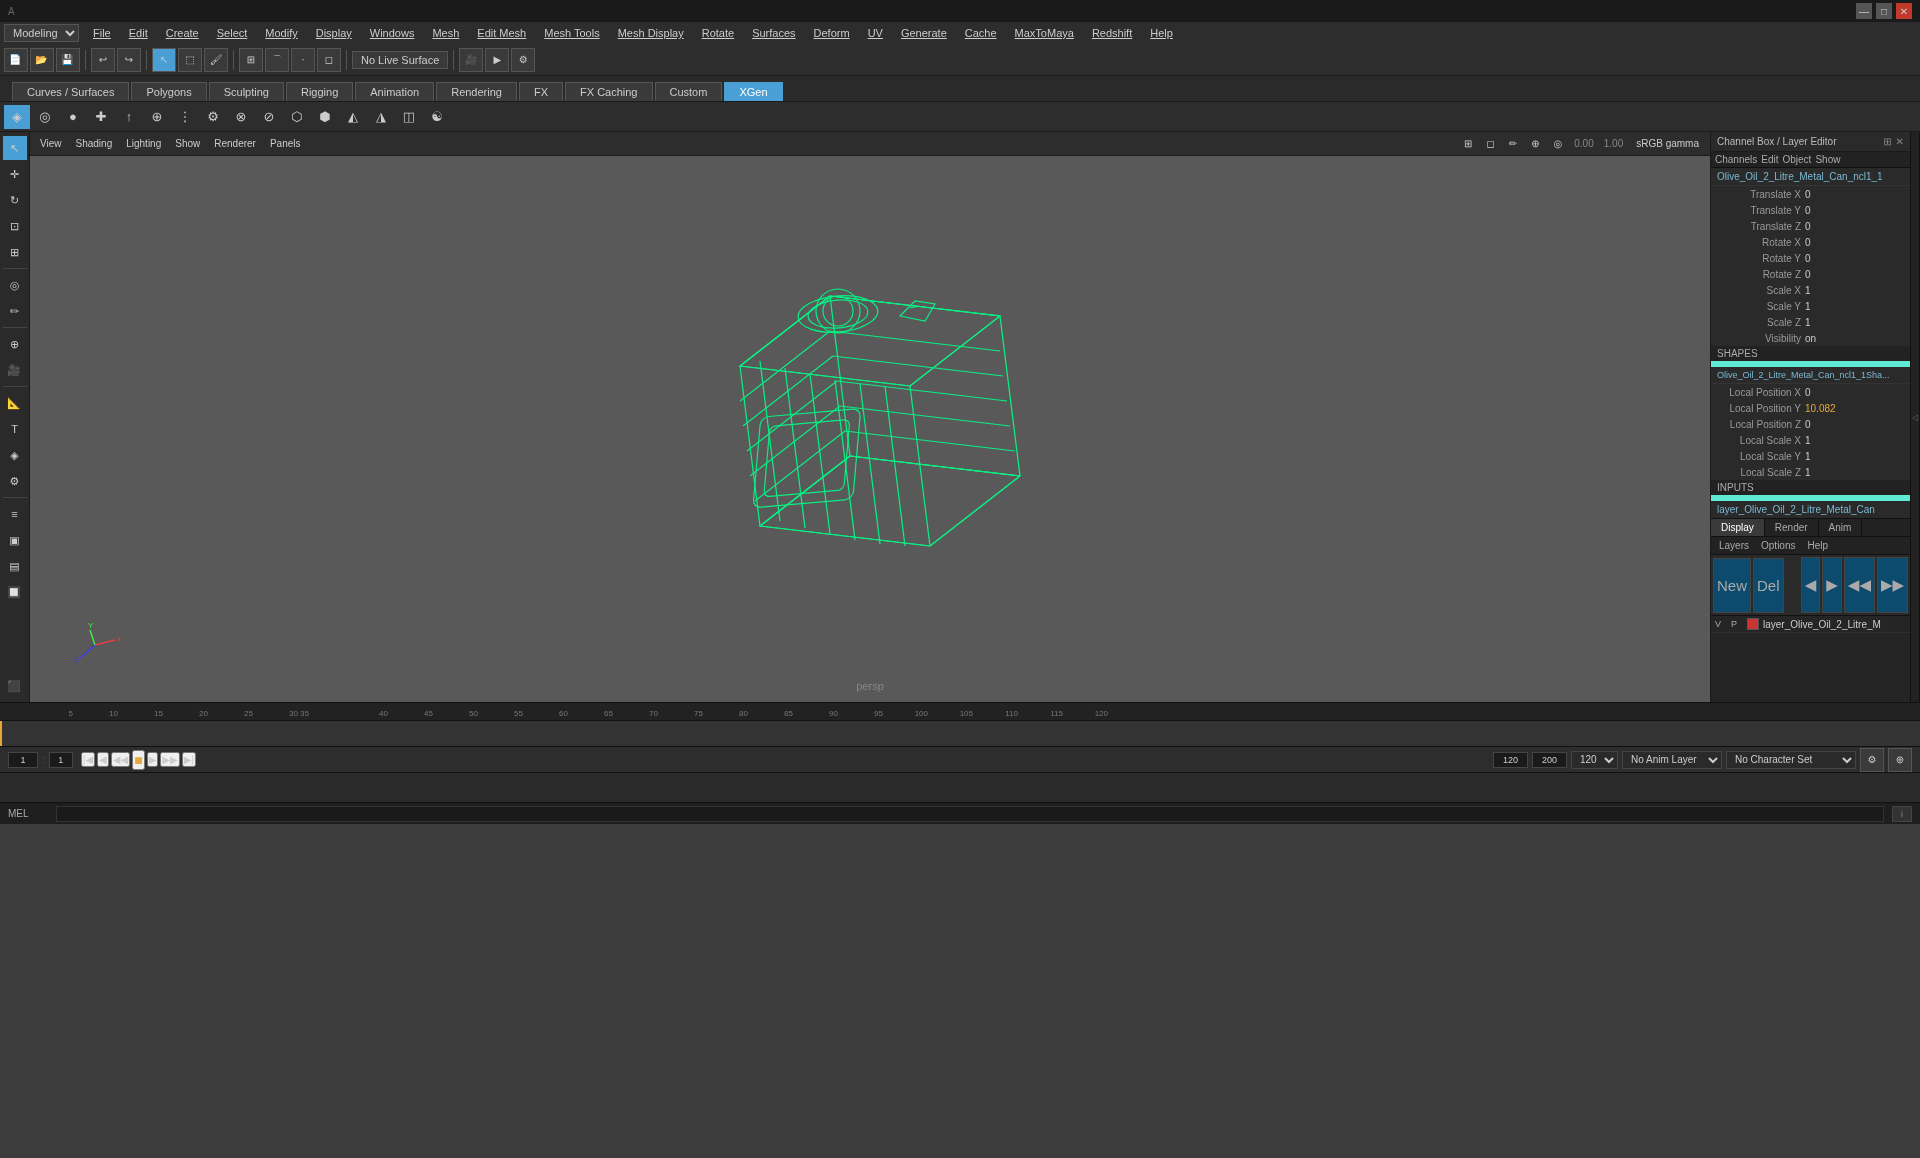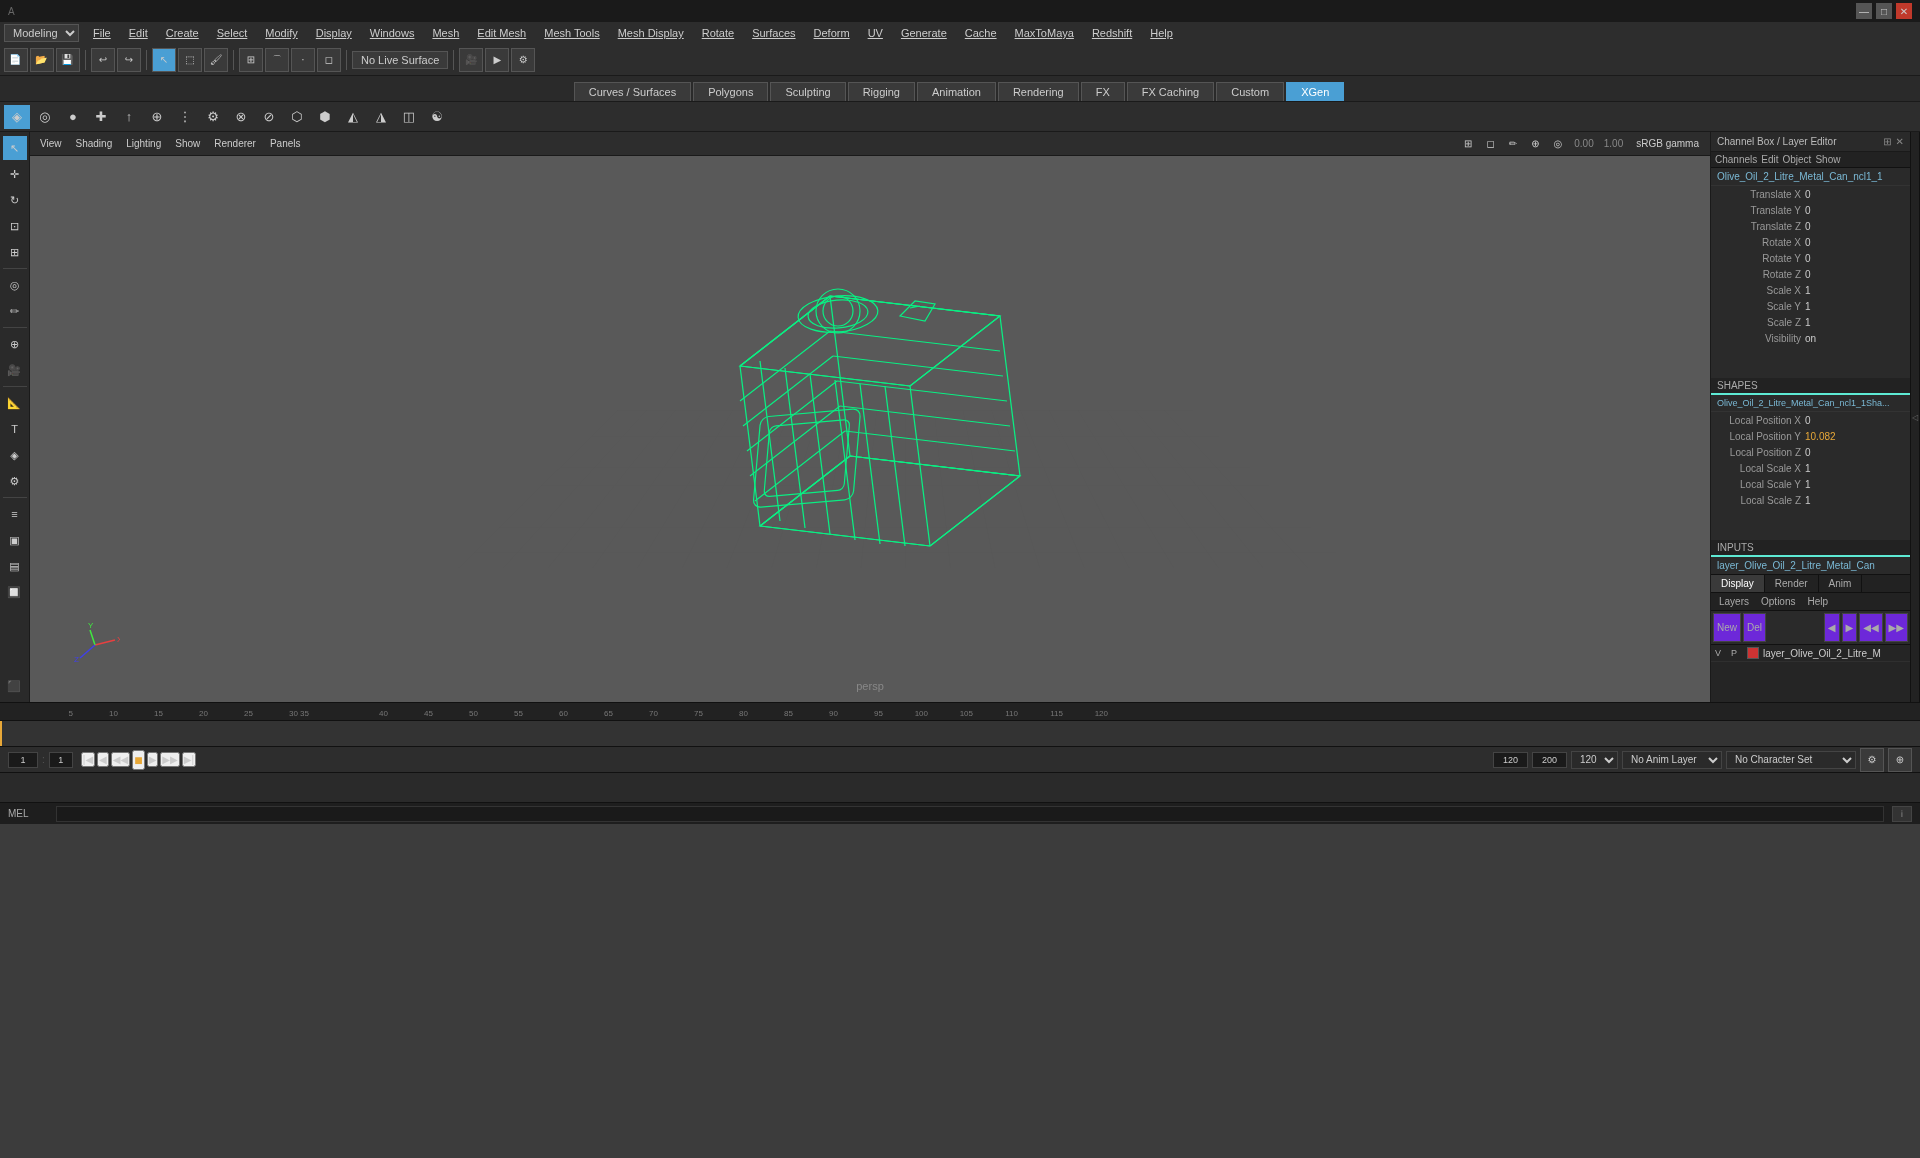--- a/index.html
+++ b/index.html
@@ -93,21 +93,20 @@
 
     
     #tab-bar {
       width: 100%;
       height: 26px;
       background: #2a2a2a;
       display: flex;
       align-items: flex-end;
       padding: 0 12px;
       border-bottom: 1px solid #1a1a1a;
-      justify-content: center;
     }
     .tab {
       padding: 3px 14px;
       background: #3a3a3a;
       border: 1px solid #555;
       border-bottom: none;
       color: #ccc;
       font-size: 11px;
       cursor: pointer;
       margin-right: 2px;
@@ -248,22 +247,21 @@
       align-items: center;
       justify-content: space-between;
       font-size: 11px;
       color: #bbb;
     }
     .panel-section-label {
       background: #222;
       padding: 2px 6px;
       color: #aaa;
       font-size: 10px;
-      border-bottom: 2px solid #5eead4;
-      margin-top: 32px;
+      border-bottom: 6px solid #5eead4;
     }
     .prop-row {
       display: flex;
       align-items: center;
       padding: 1px 4px;
       min-height: 16px;
     }
     .prop-label {
       color: #999;
       font-size: 10px;
@@ -323,21 +321,21 @@
     }
     .r-opt { color: #aaa; font-size: 10px; cursor: pointer; padding: 1px 4px; }
     #layer-toolbar {
       display: flex;
       background: #2a2a2a;
       padding: 2px 2px;
       gap: 2px;
       align-items: center;
       border-bottom: 1px solid #111;
     }
-    .lt-btn { color: #aaa; font-size: 10px; padding: 8px 3px; background: #6d28d9; border: 1px solid #444; cursor: pointer; }
+    .lt-btn { color: #aaa; font-size: 15px; padding: 18px 3px; background: #0c4a6e; border: 1px solid #444; cursor: pointer; }
     #layer-list {
       flex: 1;
       background: #252525;
       overflow-y: auto;
     }
     .layer-row {
       display: flex;
       align-items: center;
       padding: 2px 4px;
       border-bottom: 1px solid #2f2f2f;

